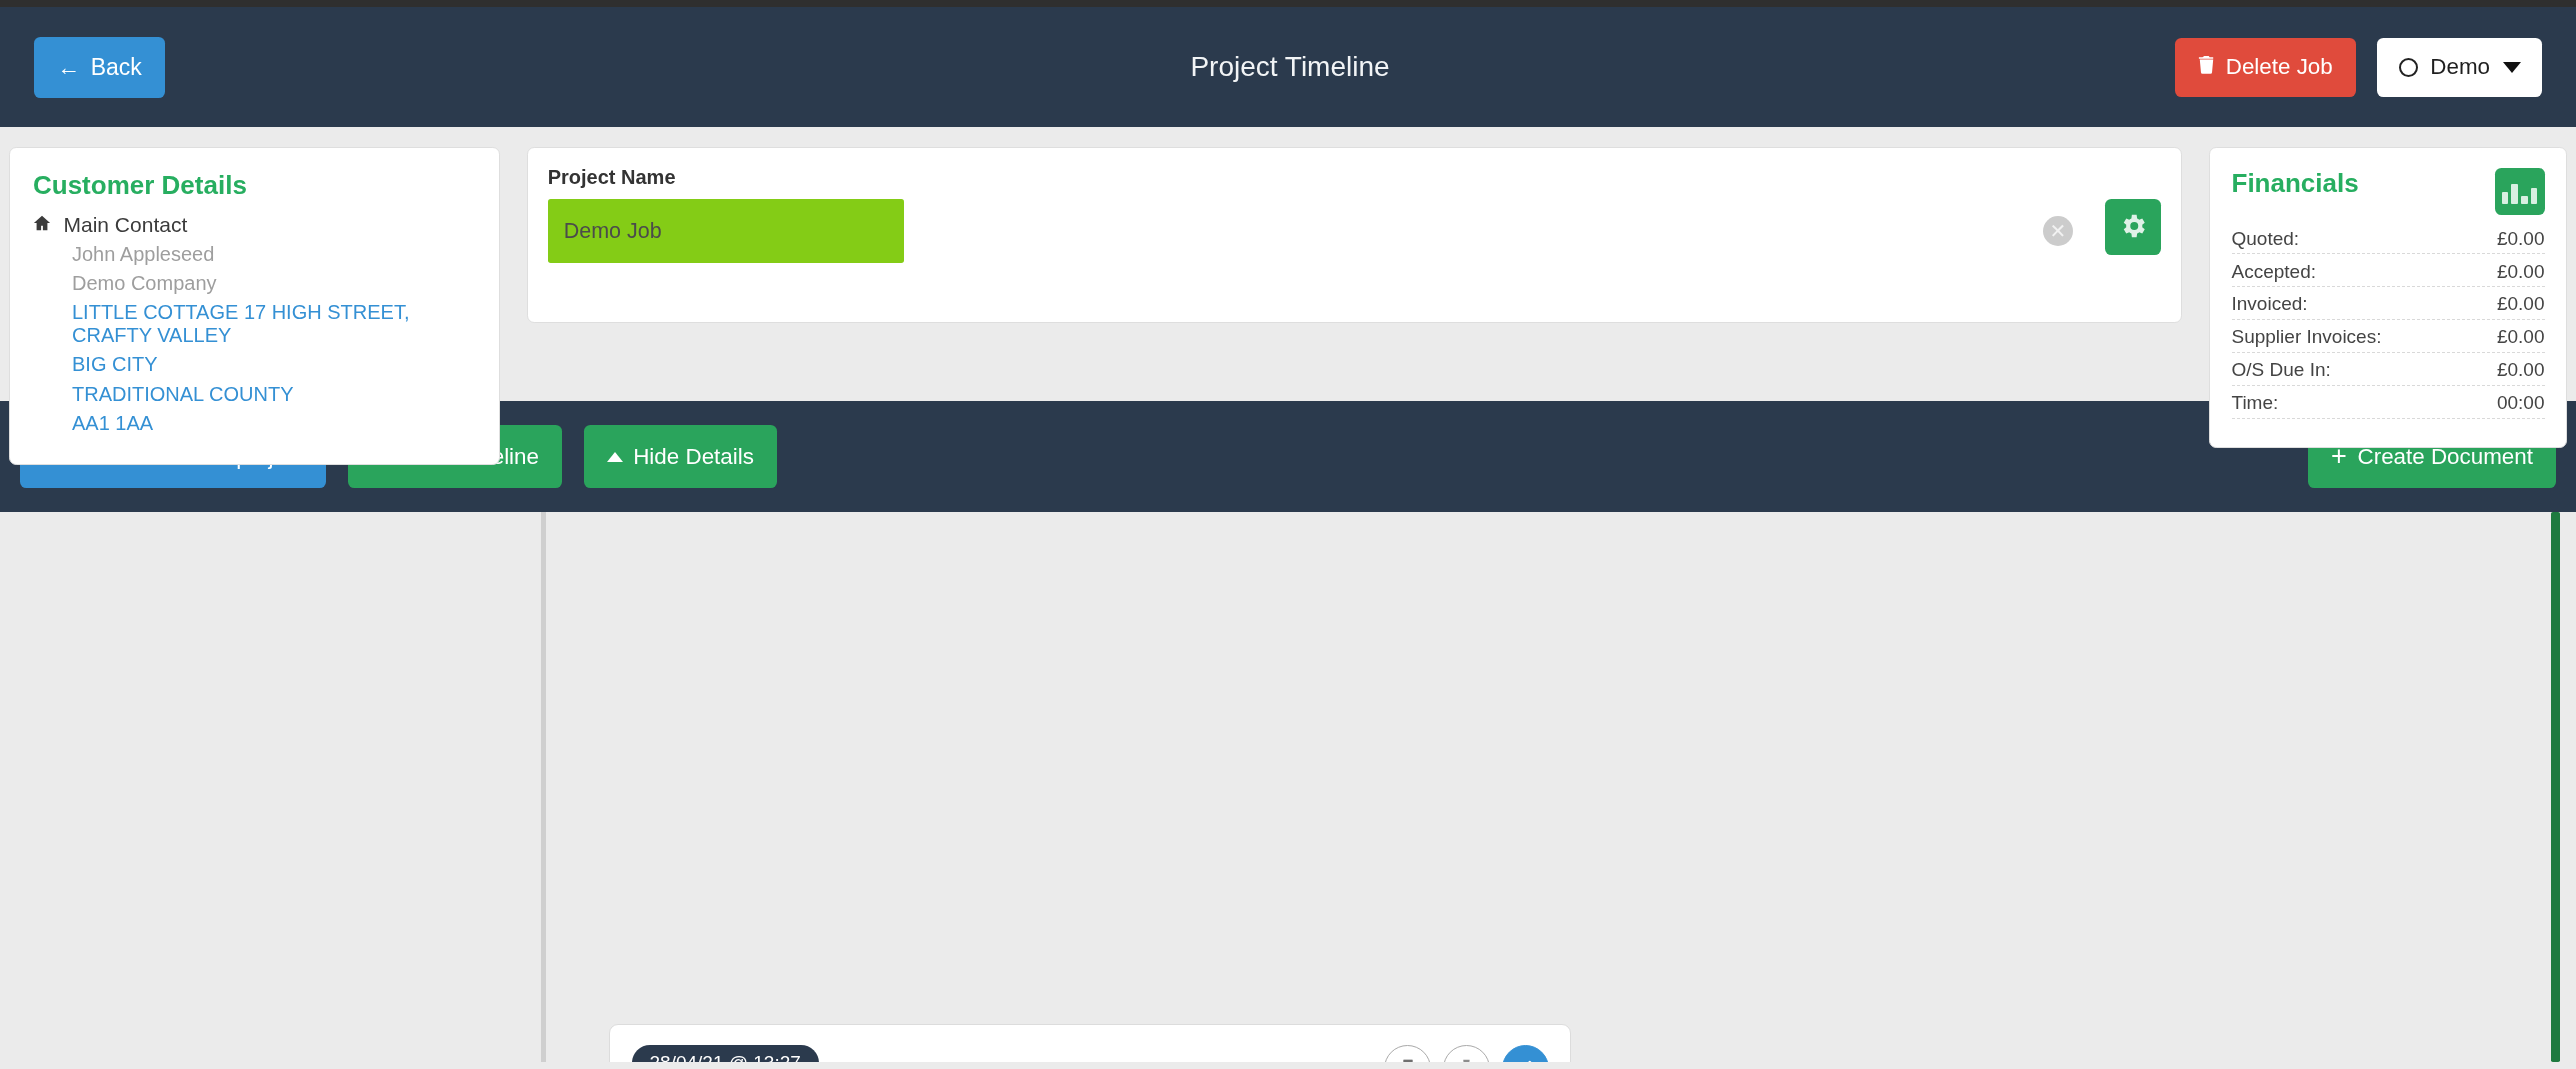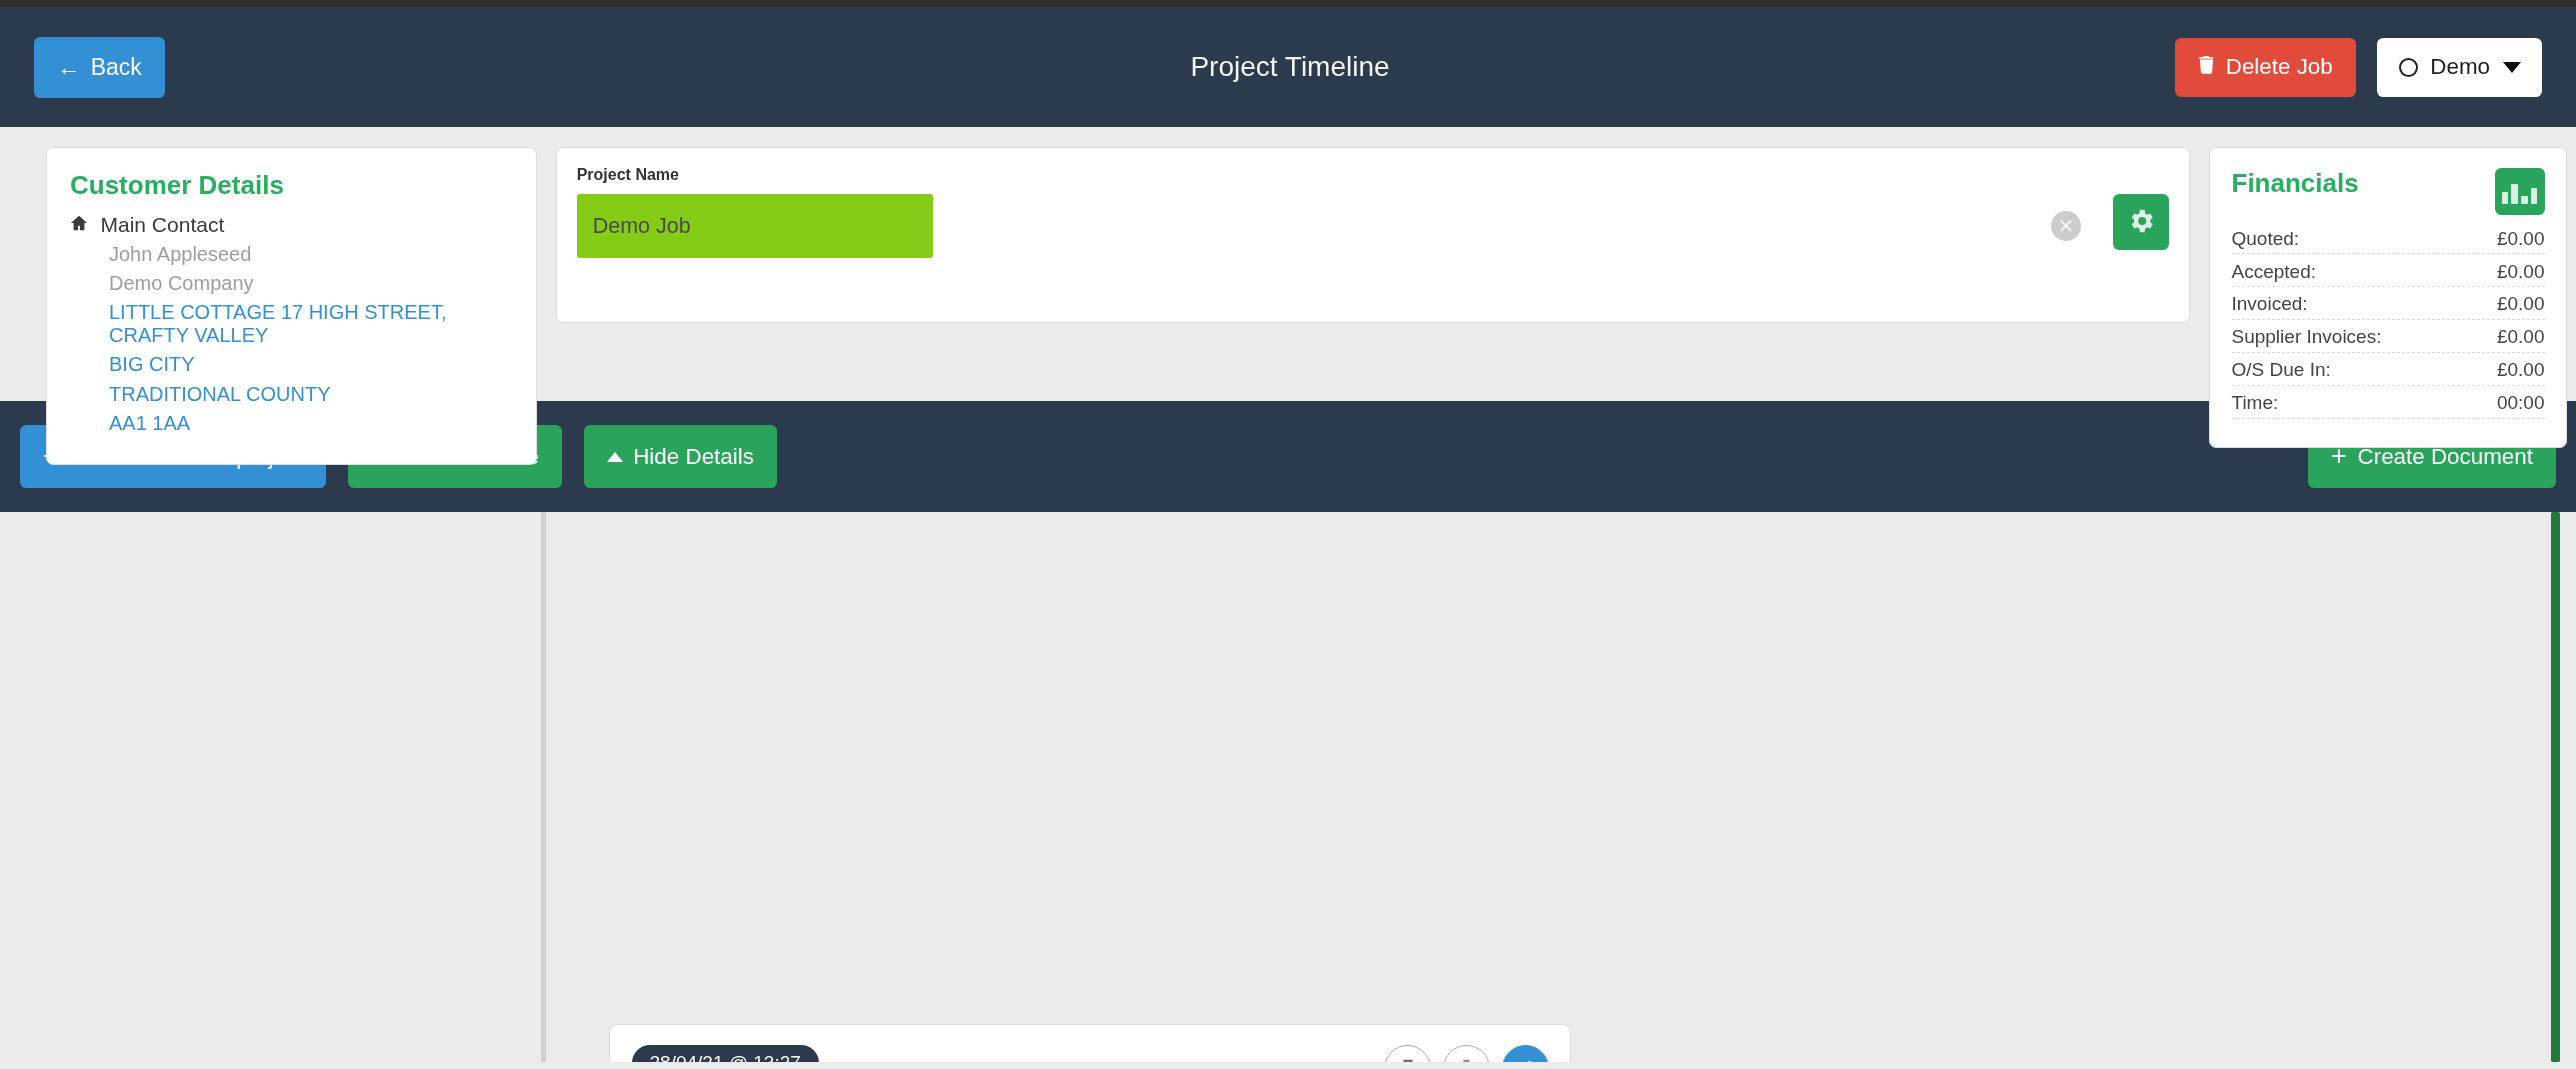--- a/index.html
+++ b/index.html
@@ -48,23 +48,22 @@
   }
   .caret-down {
     width: 0; height: 0; border-left: 9px solid transparent;
     border-right: 9px solid transparent; border-top: 11.6px solid #111;
     display: inline-block;
   }
 
   
   .details-band {
     background: #ebebeb; padding: 20px 0 0 0;
-    display: flex; align-items: flex-start; gap: 8px; position: relative;
+    display: flex; align-items: flex-start; gap: 16px; position: relative;
     height: 274px;
-    margin-left: 37px;
   }
   .card {
     background: #fff; border: 0.9px solid #dedede; border-radius: 7.2px;
   }
   .customer-card {
     width: 491px; margin-left: 9px; padding: 21.5px 23px 23px 23px;
     min-height: 251px;
   }
   .panel-title {
     color: #27ae60; font-size: 26px; font-weight: bold; margin-bottom: 12.5px;
@@ -74,21 +73,21 @@
     font-size: 21px; color: #3b3b3b; margin-bottom: 6.3px;
   }
   .cust-line { font-size: 20px; color: #9e9e9e; margin: 5.4px 0 5.4px 39px; }
   .cust-addr { font-size: 20px; color: #3490d4; margin: 6.3px 0 6.3px 39px; }
 
   .project-card {
     flex: 1; margin-left: 10.7px; margin-right: 10.7px;
     background: #fff; border: 0.9px solid #dedede; border-radius: 7.2px;
     padding: 18px 20px 27px 20px; position: relative; min-height: 176px;
   }
-  .field-label { font-size: 16px; font-weight: bold; color: #333; margin-bottom: 10px; }
+  .field-label { font-size: 20px; font-weight: bold; color: #333; margin-bottom: 10px; }
   .project-input-wrap { display: flex; align-items: flex-start; gap: 20px; }
   .project-input {
     flex: 1; background: #84cc16; border: none; border-radius: 2.7px;
     height: 64px; font-size: 21.5px; color: #4b4b4b;
     padding: 0 63px 0 16px; font-family: inherit; position: relative;
   }
   .input-holder { position: relative; flex: 1; }
   .clear-x {
     position: absolute; right: 12.5px; top: 50%; transform: translateY(-50%);
     width: 30px; height: 30px; border-radius: 50%; background: #cccccc;

